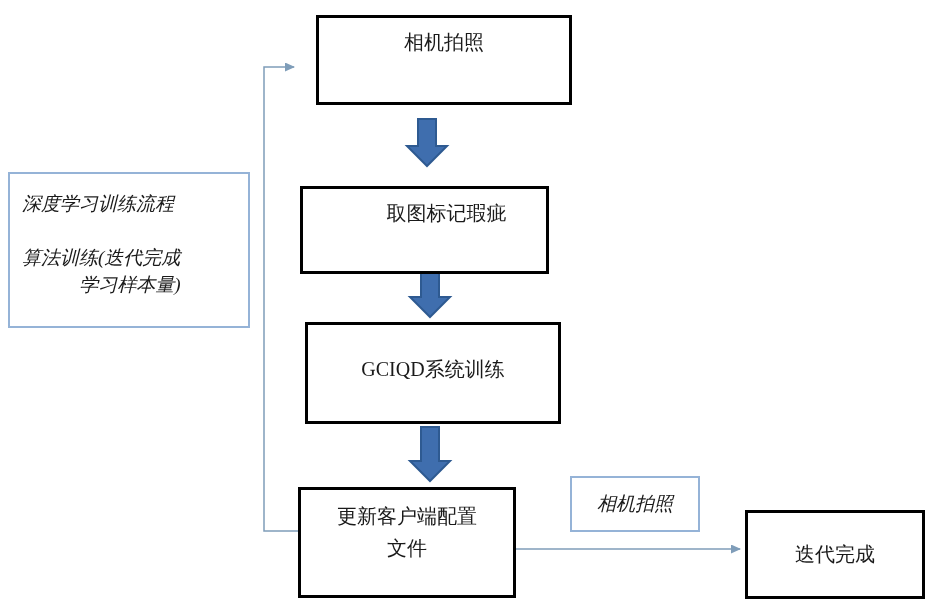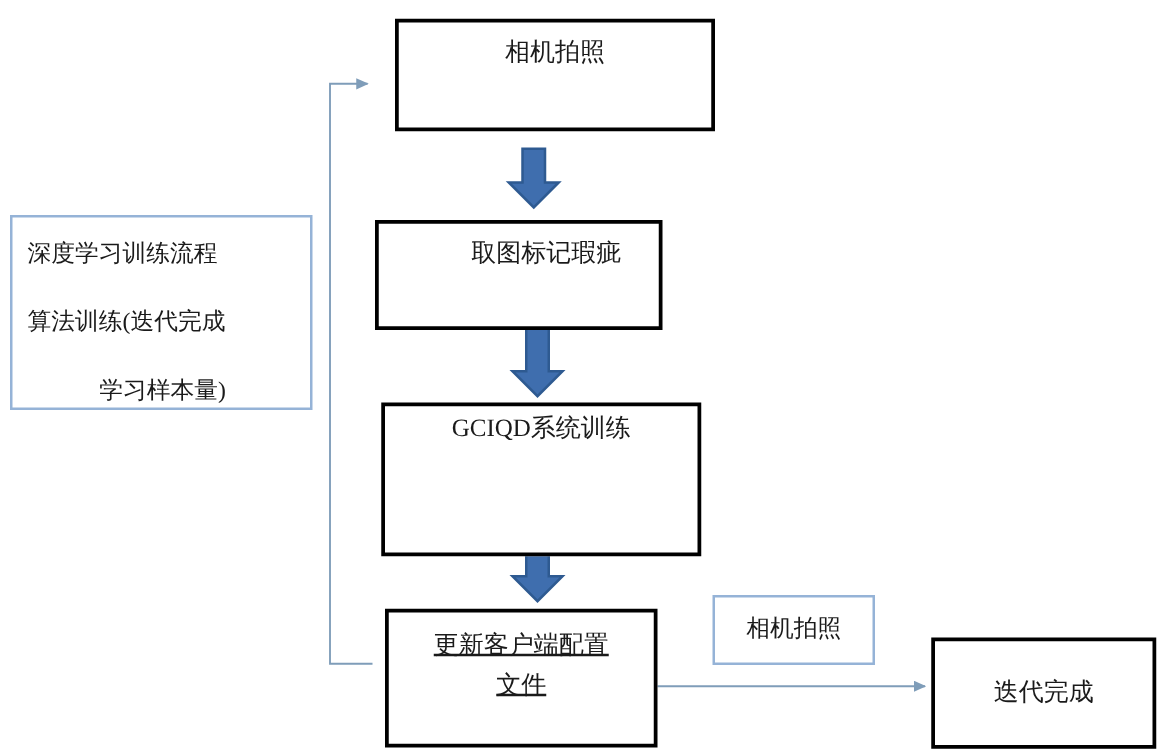--- a/index.html
+++ b/index.html
@@ -26,35 +26,35 @@
   .box {
     position: absolute;
     box-sizing: border-box;
     background: #ffffff;
     color: #1a1a1a;
     text-align: center;
     font-size: 20px;
     line-height: 1.45;
   }
   .dark-border  { border: 3px solid #000000; }
-  .light-border { border: 2px solid #95b3d7; }
+  .light-border { border: 2px solid #95b3d7; font-style: italic; }
 
   .box-side-note {
     left: 8px; top: 172px; width: 242px; height: 156px;
     text-align: left;
     font-size: 19px;
     padding: 16px 10px 0 12px;
   }
   .box-side-note .gap { height: 26px; }
-  .box-side-note .centered { text-align: center; margin-top: 28px; }
+  .box-side-note .centered { text-align: center; }
 
   .box-camera { left: 300px; top: 15px;  width: 256px; height: 90px; padding-top: 10px; margin-left: 16px; }
-  .box-label  { left: 300px; top: 176px; width: 230px; height: 88px; padding-top: 10px; padding-left: 44px; }
-  .box-train  { left: 305px; top: 322px; width: 256px; height: 123px; padding-top: 4px; }
-  .box-update { left: 308px; top: 487px; width: 218px; height: 111px; padding-top: 10px; line-height: 1.6; text-decoration: underline; }
+  .box-label  { left: 300px; top: 186px; width: 249px; height: 88px; padding-top: 10px; padding-left: 44px; }
+  .box-train  { left: 305px; top: 322px; width: 256px; height: 102px; padding-top: 30px; }
+  .box-update { left: 298px; top: 487px; width: 218px; height: 111px; padding-top: 10px; line-height: 1.6; }
   .box-condition {
     left: 570px; top: 476px; width: 130px; height: 56px;
     font-size: 19px;
     display: flex; align-items: center; justify-content: center;
   }
   .box-end {
     left: 745px; top: 510px; width: 180px; height: 89px;
     display: flex; align-items: center; justify-content: center;
   }
 </style>

